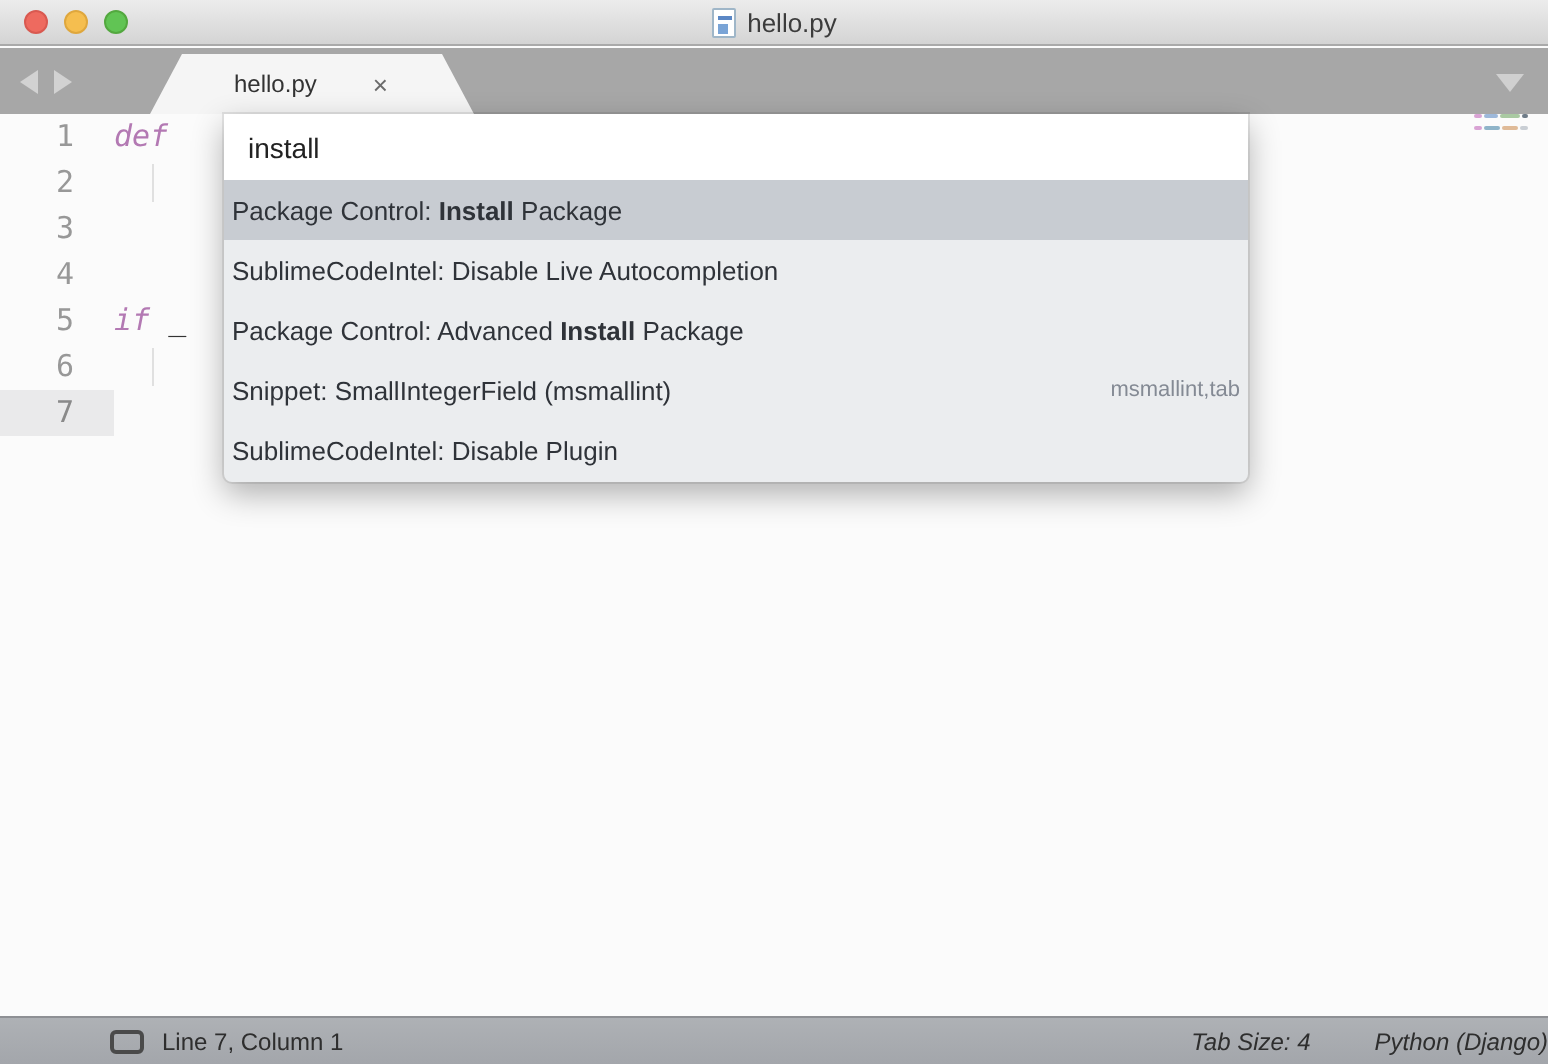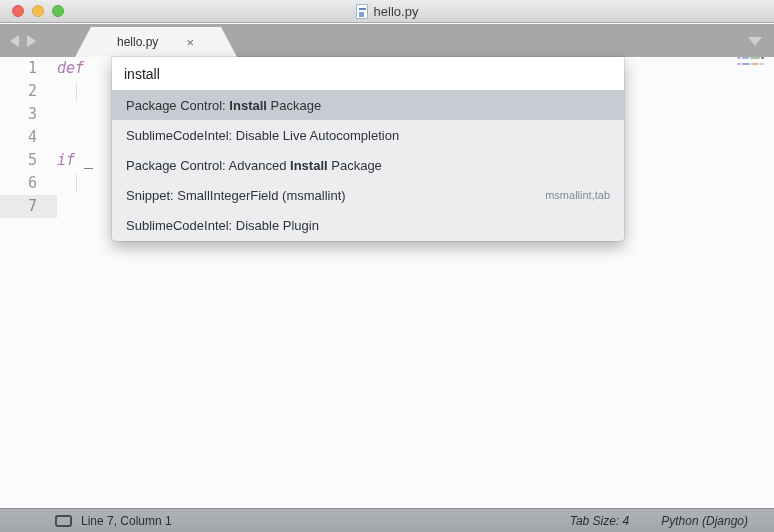--- a/index.html
+++ b/index.html
@@ -49,34 +49,34 @@
   .minimap { position:absolute; right:5px; top:0; width:32px; }
   .mm-row { display:flex; gap:1px; margin-bottom:4px; }
   .mm-row span { height:2px; display:inline-block; border-radius:1px; }
 
   
   .palette { position:absolute; left:112px; top:57px; width:512px; background:#ebedef;
     border-radius:0 0 4px 4px; box-shadow:0 6px 16px rgba(0,0,0,0.3), 0 0 0 1px rgba(0,0,0,0.08); }
   .palette-input { display:block; width:100%; height:33px; border:none; outline:none; background:#ffffff;
     font-family:"Liberation Sans", sans-serif; font-size:14px; color:#222222; padding:0 12px; }
   .palette-list { padding-bottom:1px; }
-  .p-item { height:30px; display:flex; align-items:center; padding:0 14px; font-size:13px; color:#2f3339; }
+  .p-item { height:30px; display:flex; align-items:center; padding:0 4px; font-size:13px; color:#2f3339; }
   .p-item.selected { background:#c8ccd2; }
   .p-item .lbl { flex:1; white-space:nowrap; overflow:hidden; }
   .p-item .lbl b { font-weight:bold; }
   .p-item .trigger { font-size:11px; color:#848a94; margin-left:12px; white-space:nowrap; }
 
   
   .statusbar { position:absolute; left:0; bottom:0; width:774px; height:24px;
     background:linear-gradient(#aeb1b5,#a3a6ab); border-top:1px solid #8e9094;
     display:flex; align-items:center; font-size:12px; color:#2e2e2e;padding-left:43px; }
   .panel-icon { width:17px; height:12px; border:2px solid #4a4a4a; border-radius:3px; margin:0 9px 0 12px; }
   .sb-right { margin-left:auto; display:flex; align-items:center;font-style:italic; }
   .sb-tabsize { margin-right:32px; }
-  .sb-syntax { margin-right:26px; }
+  .sb-syntax { }
 </style>
 </head>
 <body>
 
 <div class="titlebar">
   <div class="traffic">
     <div class="light red"></div>
     <div class="light yellow"></div>
     <div class="light green"></div>
   </div>

